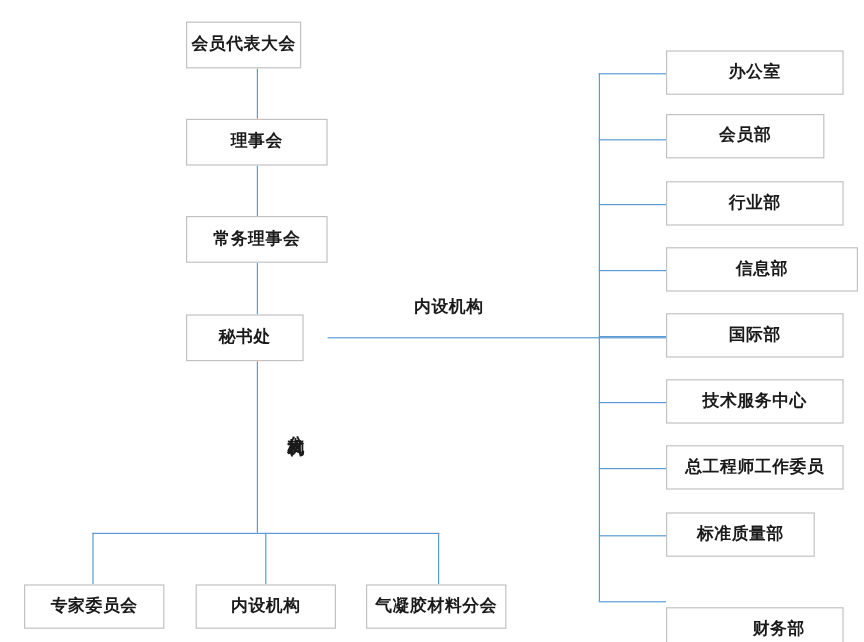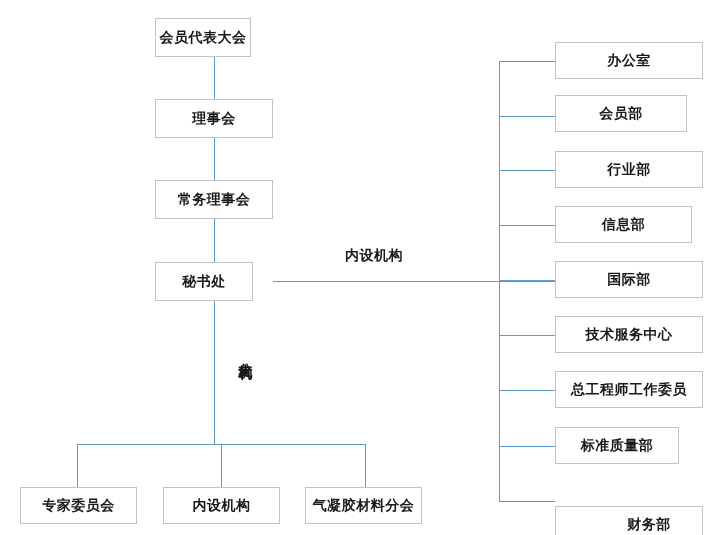--- a/index.html
+++ b/index.html
@@ -104,21 +104,21 @@
   </div>
 
   <div class="node" style="left:555px; top:85px; width:132px; height:37px;margin-top:10px;">
     <span class="label">会员部</span>
   </div>
 
   <div class="node" style="left:555px; top:151px; width:148px; height:37px;text-align:center;">
     <span class="label">行业部</span>
   </div>
 
-  <div class="node" style="left:555px; top:206px; width:137px; height:37px;text-align:right;">
+  <div class="node" style="left:555px; top:206px; width:160px; height:37px;text-align:right;">
     <span class="label">信息部</span>
   </div>
 
   <div class="node" style="left:555px; top:261px; width:148px; height:37px;">
     <span class="label">国际部</span>
   </div>
 
   <div class="node" style="left:555px; top:316px; width:148px; height:37px;">
     <span class="label">技术服务中心</span>
   </div>

